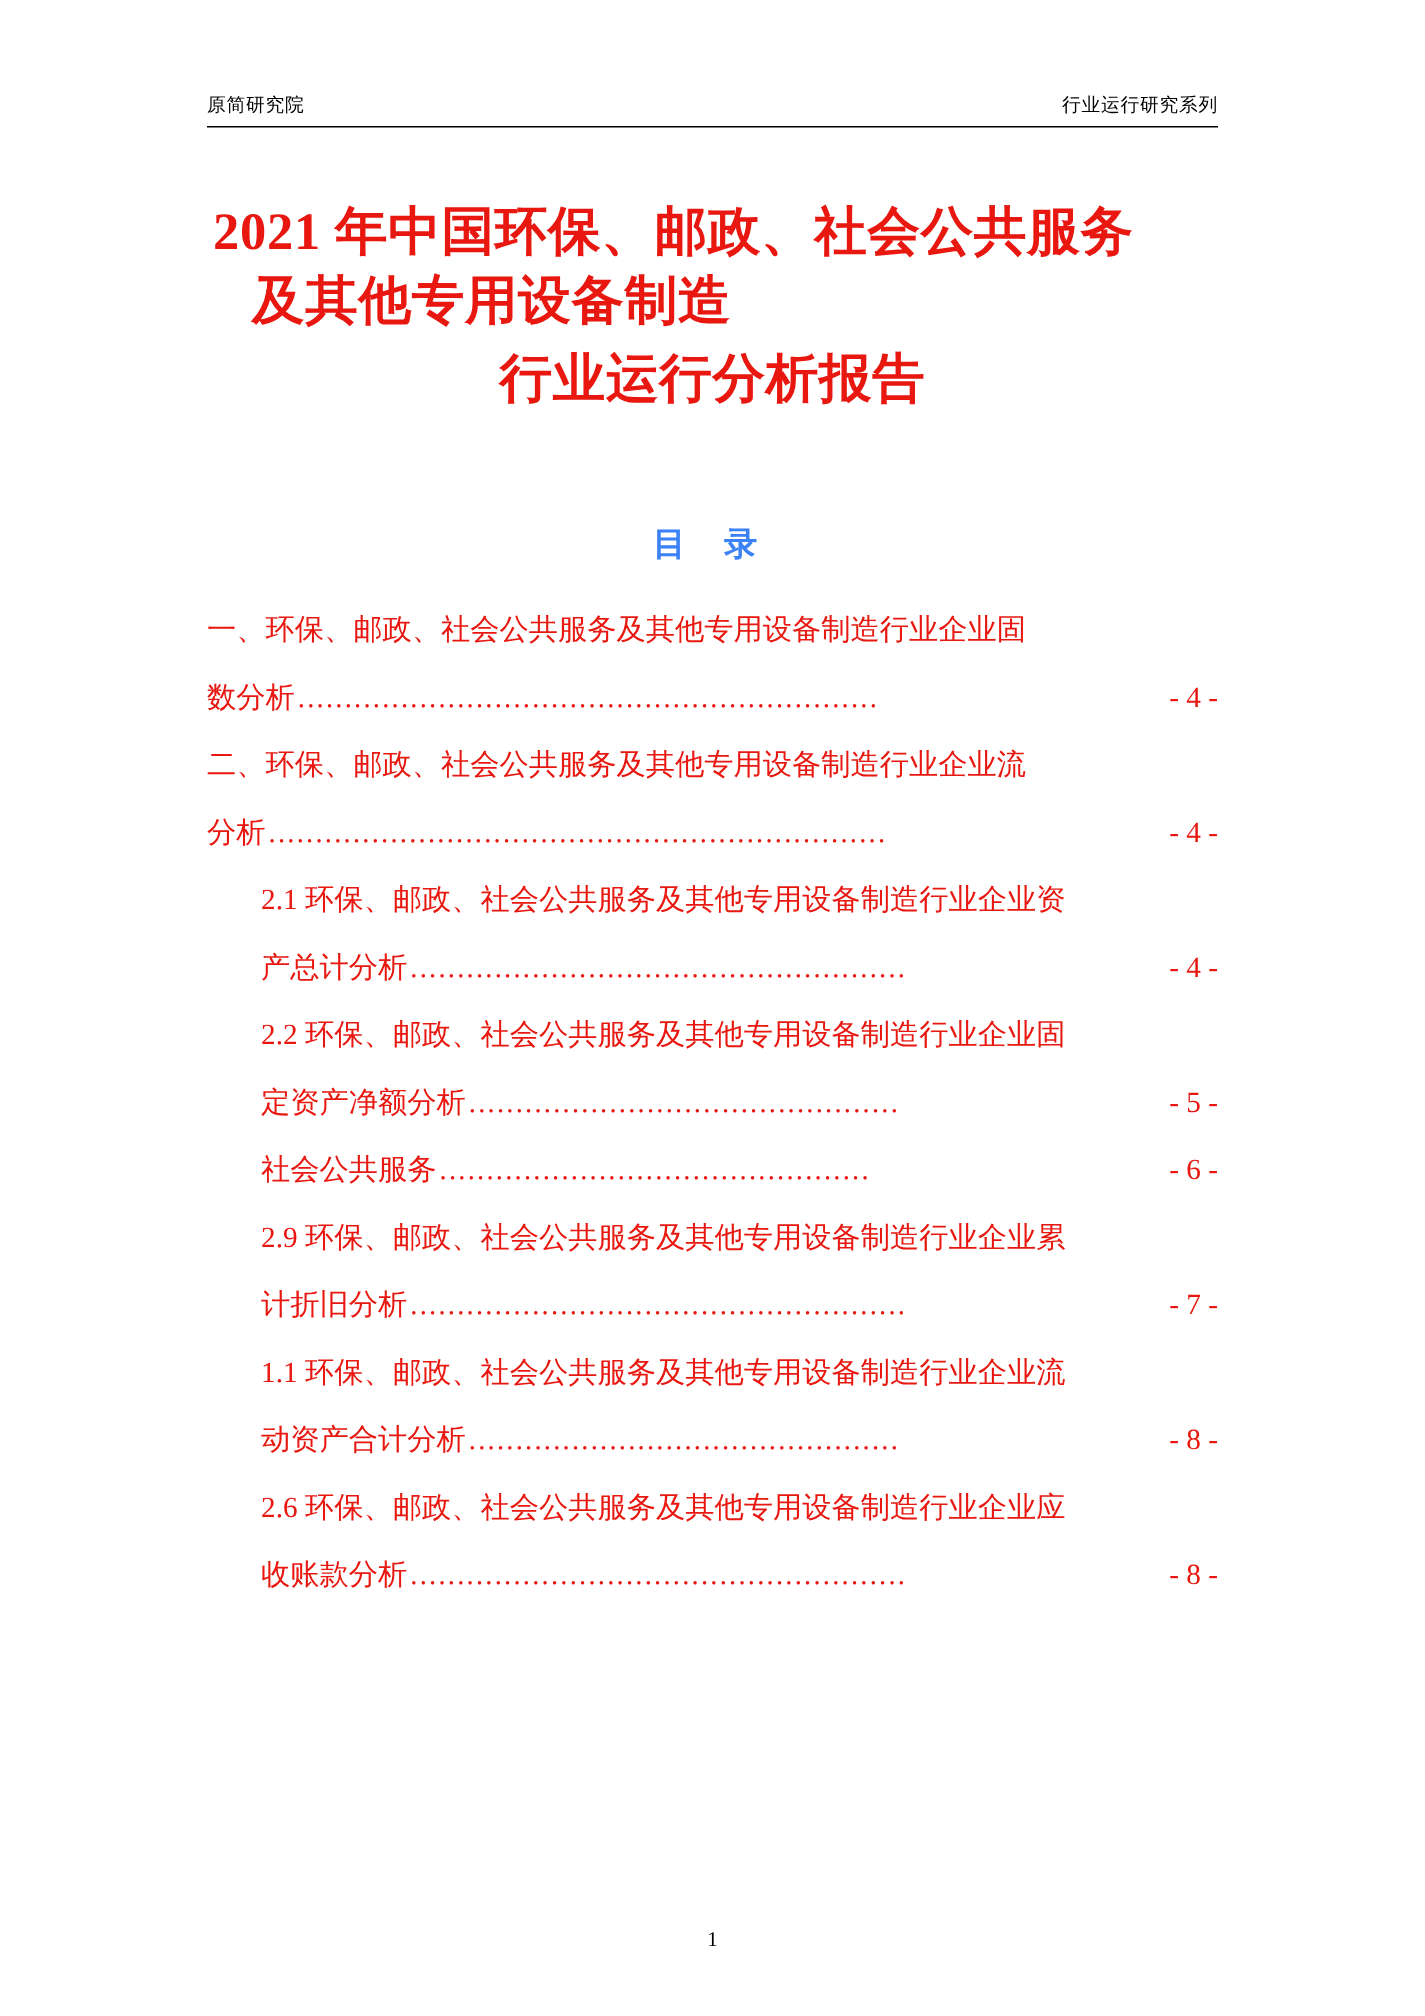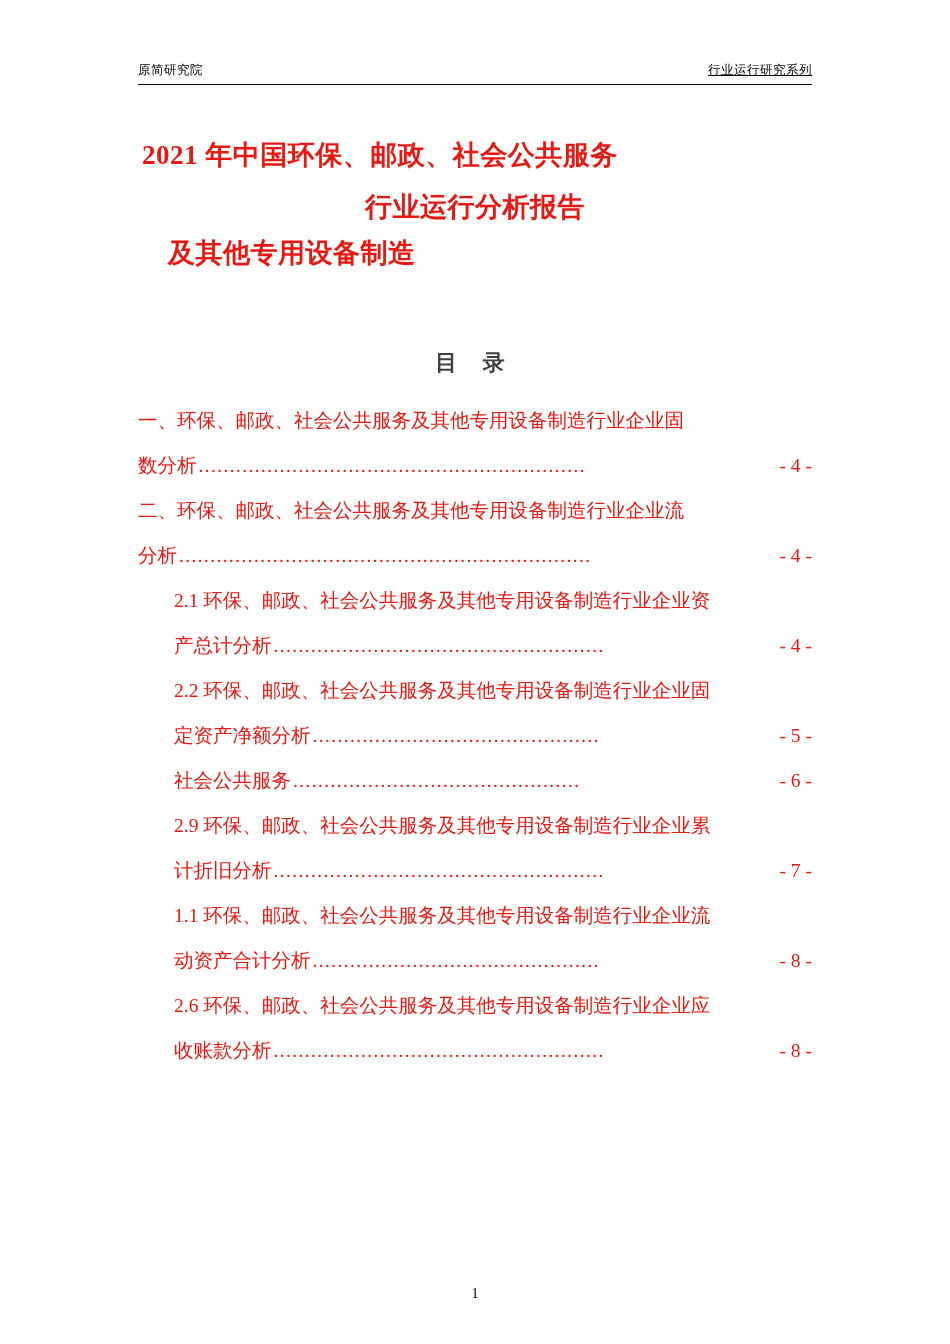--- a/index.html
+++ b/index.html
@@ -32,50 +32,50 @@
     display: flex;
     justify-content: space-between;
     align-items: flex-end;
     font-family: "DejaVu Sans", "Liberation Sans", sans-serif;
     font-size: 12.5px;
     color: #000000;
     padding-bottom: 5px;
     border-bottom: 1px solid #000000;
   }
   .header-left { letter-spacing: .5px; }
-  .header-right { letter-spacing: .5px; text-decoration: underline; }
+  .header-right { letter-spacing: .5px; }
 
   
   .title-block {
     position: absolute;
     left: 138px;
     right: 138px;
     top: 132px;
     text-align: center;
   }
   .doc-title-line {
     color: #e8170f;
     font-weight: bold;
-    font-size: 27px;
+    font-size: 35px;
     line-height: 46px;
     letter-spacing: .5px;
     font-family: "Liberation Serif", "DejaVu Serif", serif;
   }
   .doc-title-line.l1 { text-align: left; padding-left: 4px; }
   .doc-title-line.l2 { text-align: left; padding-left: 30px; }
   .doc-title-line.l3 { text-align: center; margin-top: 6px; }
 
   
   .toc-heading {
     position: absolute;
     left: 138px;
     right: 138px;
     top: 348px;
     text-align: center;
-    color: #404040;
+    color: #3b82f6;
     font-weight: bold;
     font-size: 22px;
     letter-spacing: 10px;
     font-family: "Liberation Serif", "DejaVu Serif", serif;
   }
 
   
   .toc {
     position: absolute;
     left: 138px;
@@ -132,22 +132,22 @@
 
 <div class="page">
 
   <div class="header">
     <span class="header-left">原简研究院</span>
     <span class="header-right">行业运行研究系列</span>
   </div>
 
   <div class="title-block">
     <div class="doc-title-line l1">2021 年中国环保、邮政、社会公共服务</div>
+    <div class="doc-title-line l2">及其他专用设备制造</div>
     <div class="doc-title-line l3">行业运行分析报告</div>
-    <div class="doc-title-line l2">及其他专用设备制造</div>
   </div>
 
   <div class="toc-heading">目  录</div>
 
   <div class="toc">
 
     <div class="toc-entry level1">
       <span class="seg">一、环保、邮政、社会公共服务及其他专用设备制造行业企业固</span>
       <span class="toc-row">
         <span class="toc-text">数分析</span>

